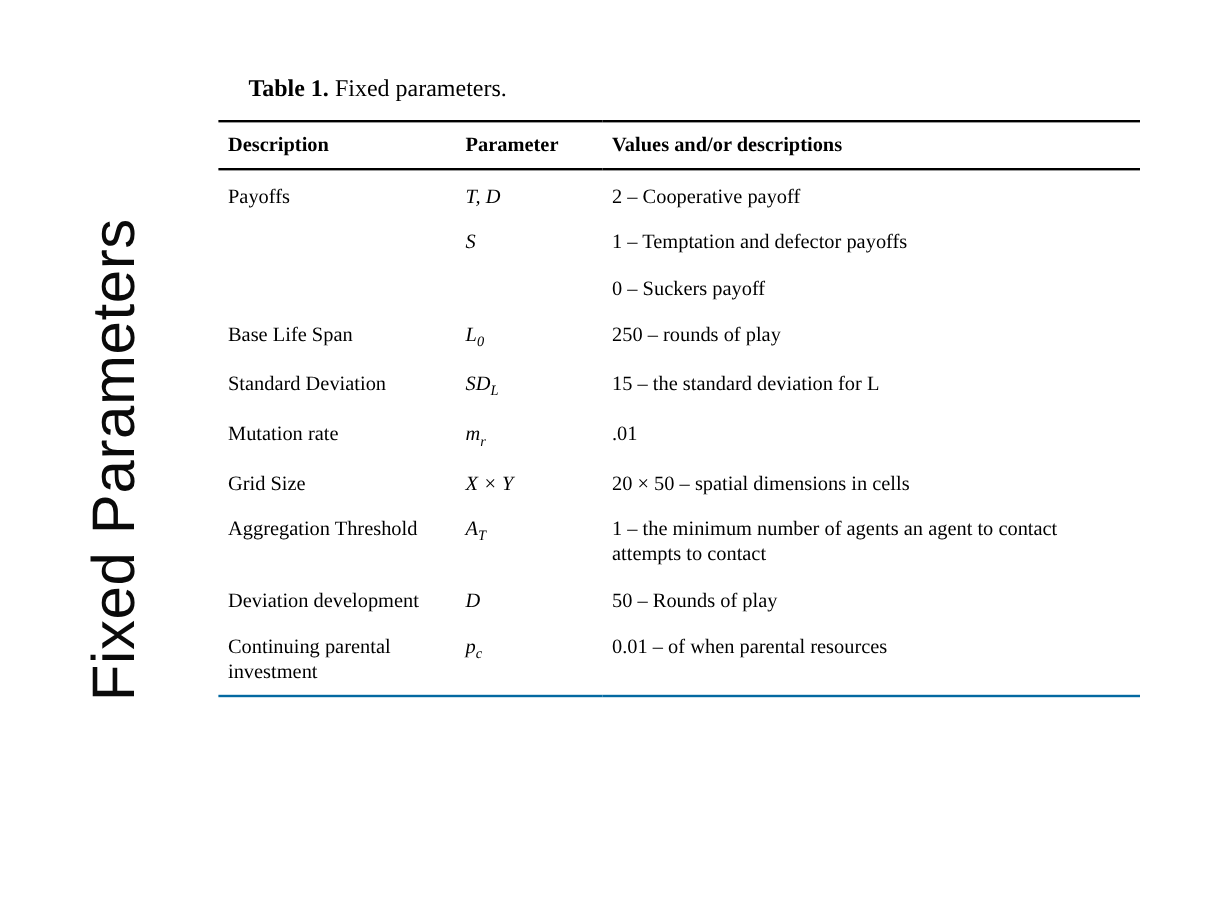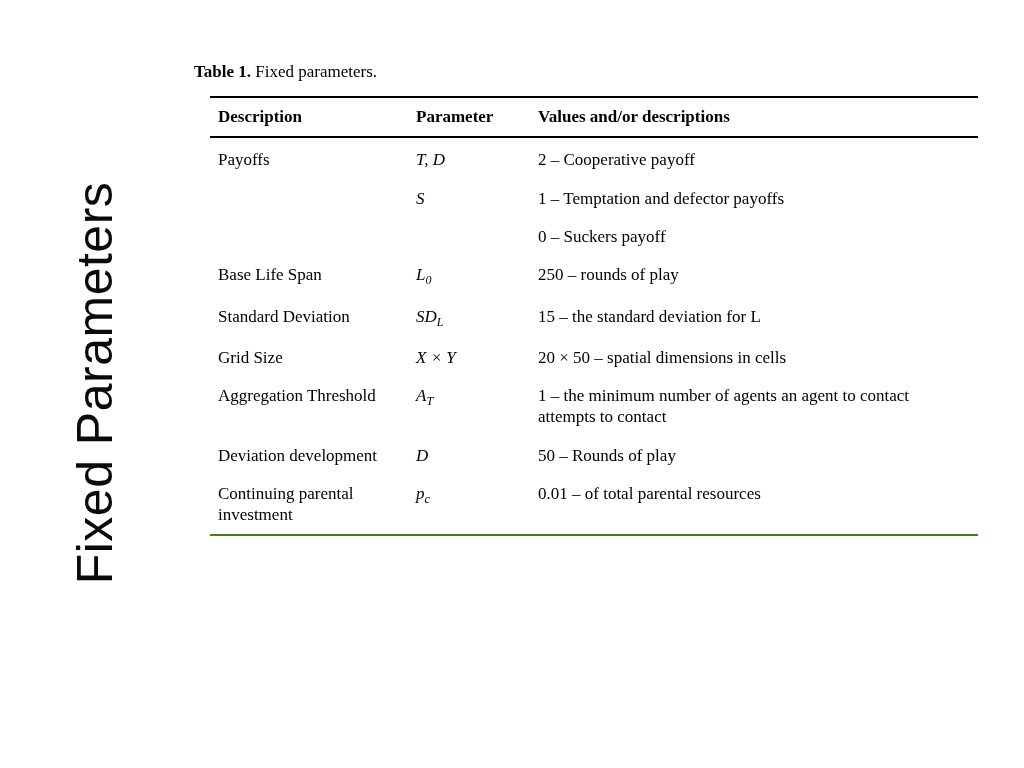--- a/index.html
+++ b/index.html
@@ -28,35 +28,34 @@
     letter-spacing: 0.5px;
     color: #0a0a0a;
   }
   .table-area {
     position: absolute;
     left: 182px;
     top: 62px;
     width: 768px;
   }
   .caption {
-    font-size: 17px;
+    font-size: 20px;
     line-height: 1.2;
-    margin: 0 0 14px 12px;
+    margin: 0 0 14px 25px;
     font-family: Liberation Serif, serif;
   }
   .cap-label {
     font-weight: bold;
   }
   table.params {
     border-collapse: collapse;
     table-layout: fixed;
     width: 768px;
     border-top: 2px solid #000;
-    border-bottom: 2px solid #4d7c0f;
-    margin-left: 28px;
+    border-bottom: 2px solid #0369a1;
   }
   table.params th {
     text-align: left;
     font-size: 17px;
     font-weight: bold;
     padding: 9px 6px 9px 8px;
     border-bottom: 2px solid #000;
     vertical-align: top;
   }
   table.params td {
@@ -122,37 +121,42 @@
             <td class="c-desc">Base Life Span</td>
             <td class="c-param"><span>L</span><sub>0</sub></td>
             <td class="c-value">250 – rounds of play</td>
           </tr>
           <tr>
             <td class="c-desc">Standard Deviation</td>
             <td class="c-param"><span>SD</span><sub>L</sub></td>
             <td class="c-value">15 – the standard deviation for L</td>
           </tr>
           <tr>
+            <td class="c-desc">Mutation rate</td>
+            <td class="c-param"><span>m</span><sub>r</sub></td>
+            <td class="c-value">.01</td>
+          </tr>
+          <tr>
             <td class="c-desc">Grid Size</td>
             <td class="c-param"><span>X × Y</span></td>
             <td class="c-value">20 × 50 – spatial dimensions in cells</td>
           </tr>
           <tr>
             <td class="c-desc">Aggregation Threshold</td>
             <td class="c-param"><span>A</span><sub>T</sub></td>
             <td class="c-value">1 – the minimum number of agents an agent to contact attempts to contact</td>
           </tr>
           <tr>
             <td class="c-desc">Deviation development</td>
             <td class="c-param"><span>D</span></td>
             <td class="c-value">50 – Rounds of play</td>
           </tr>
           <tr>
             <td class="c-desc">Continuing parental investment</td>
             <td class="c-param"><span>p</span><sub>c</sub></td>
-            <td class="c-value">0.01 – of total parental resources</td>
+            <td class="c-value">0.01 – of when parental resources</td>
           </tr>
         </tbody>
     </table>
 
   </div>
 
 </div>
 
 </body></html>

